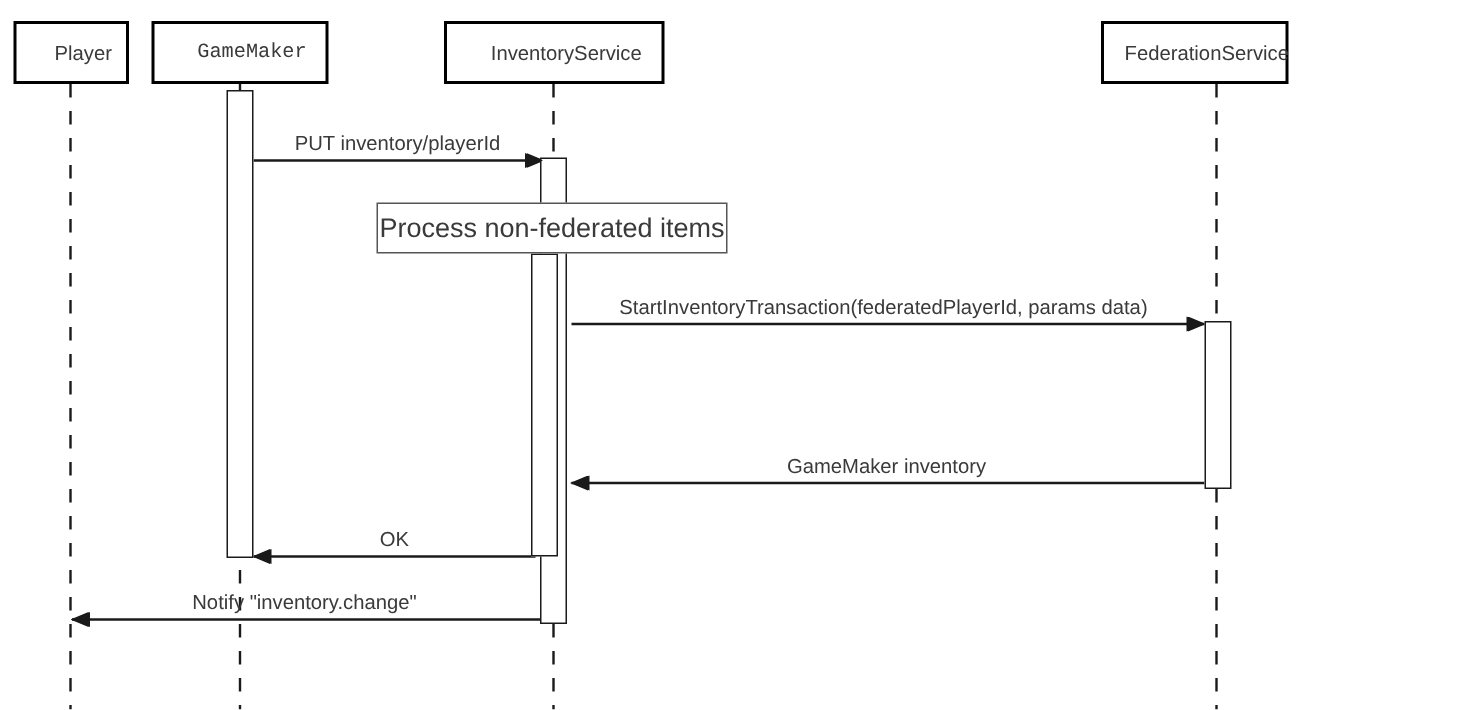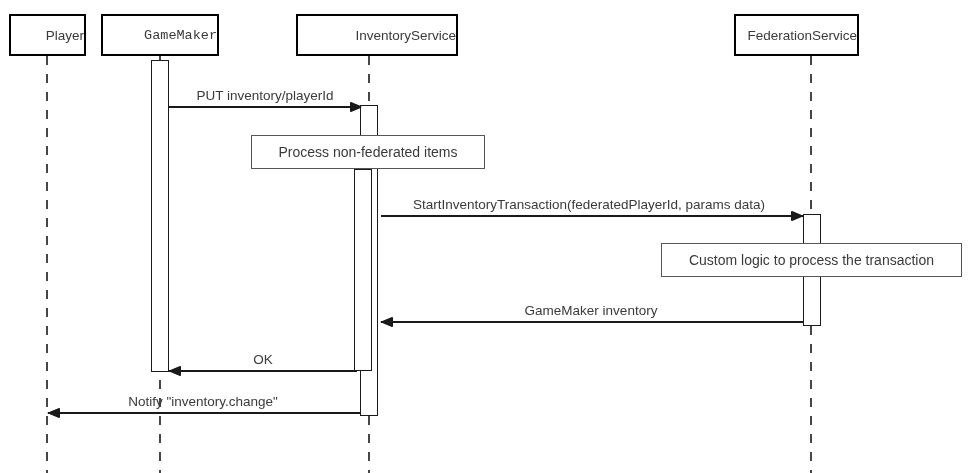--- a/index.html
+++ b/index.html
@@ -21,34 +21,34 @@
   svg.layer {
     position: absolute; top: 0; left: 0;
     width: 978px; height: 473px;
   }
   .participant-box {
     position: absolute;
     border: 2px solid #000000;
     background: #ffffff;
     display: flex;
     align-items: center;
-    justify-content: flex-end;
+    justify-content: center;
     font-size: 13.5px;
     color: #3a3a3a;
     white-space: nowrap;
     padding-left: 16px;
   }
   .note-box {
     position: absolute;
     border: 1.4px solid #555555;
     background: #ffffff;
     display: flex;
     align-items: center;
     justify-content: center;
-    font-size: 14px;
+    font-size: 18px;
     color: #3a3a3a;
     white-space: nowrap;
   }
   .msg-label {
     position: absolute;
     font-size: 13.5px;
     color: #3a3a3a;
     white-space: nowrap;
     transform: translateX(-50%);
     background: transparent;
@@ -65,21 +65,21 @@
 <div id="diagram">
 
   <div class="participant-box" style="left:9px; top:14px; width:77px; height:42px;">
     <span>Player</span>
   </div>
 
   <div class="participant-box" style="left:101px; top:14px; width:118px; height:42px;font-family:Liberation Mono, monospace;">
     <span>GameMaker</span>
   </div>
 
-  <div class="participant-box" style="left:296px; top:14px; width:162px; height:42px;">
+  <div class="participant-box" style="left:296px; top:14px; width:147px; height:42px;">
     <span>InventoryService</span>
   </div>
 
   <div class="participant-box" style="left:734px; top:14px; width:125px; height:42px;">
     <span>FederationService</span>
   </div>
 
   <svg class="layer" viewBox="0 0 978 473">
     <defs>
       <marker id="arrowRight" markerWidth="12" markerHeight="10" refX="11" refY="5" orient="auto" markerUnits="userSpaceOnUse">
@@ -129,17 +129,14 @@
   <div class="msg-label" style="left:591px; top:303px;">GameMaker inventory</div>
 
   <div class="msg-label" style="left:263px; top:352px;text-align:center;">OK</div>
 
   <div class="msg-label" style="left:203px; top:394px;">Notify "inventory.change"</div>
 
   <div class="note-box" style="left:251px; top:135px; width:234px; height:34px;">
     <span>Process non-federated items</span>
   </div>
 
-  <div class="note-box" style="left:661px; top:243px; width:301px; height:34px;">
-    <span>Custom logic to process the transaction</span>
-  </div>
 
 </div>
 
 </body></html>

